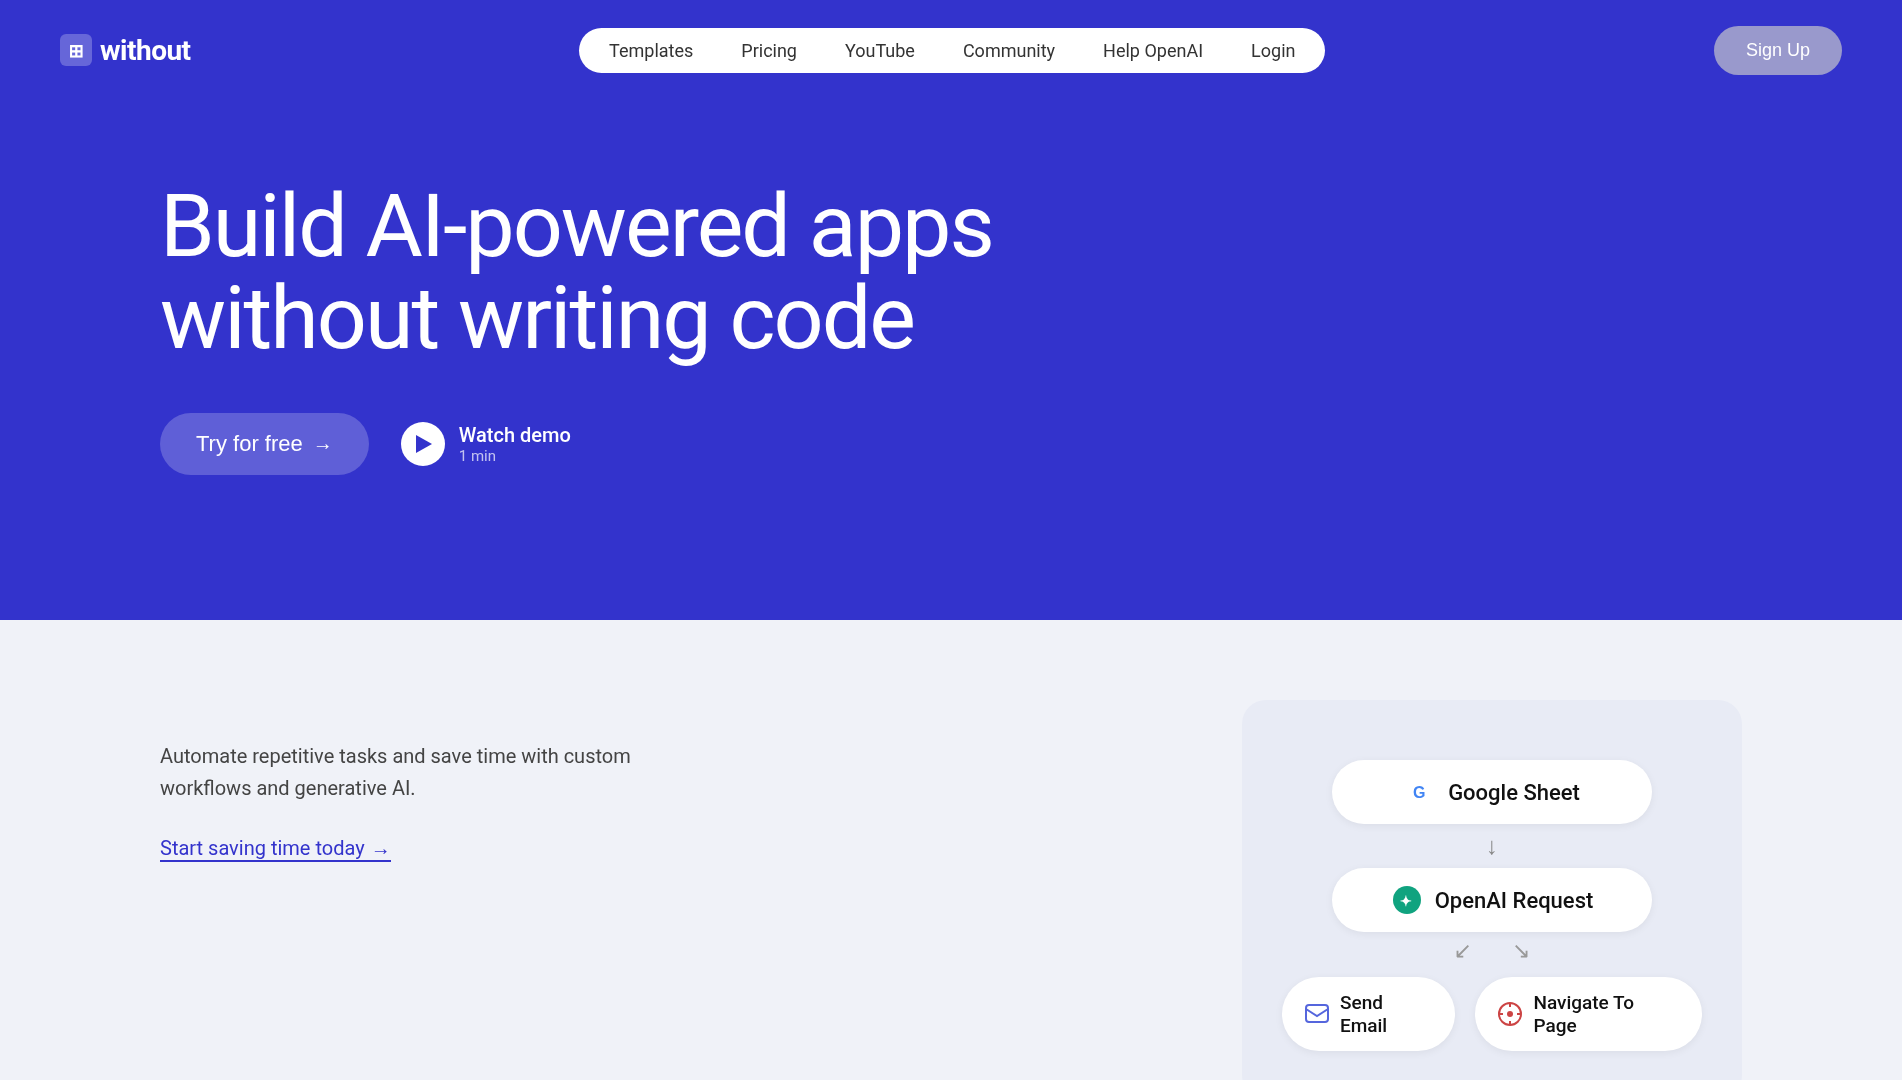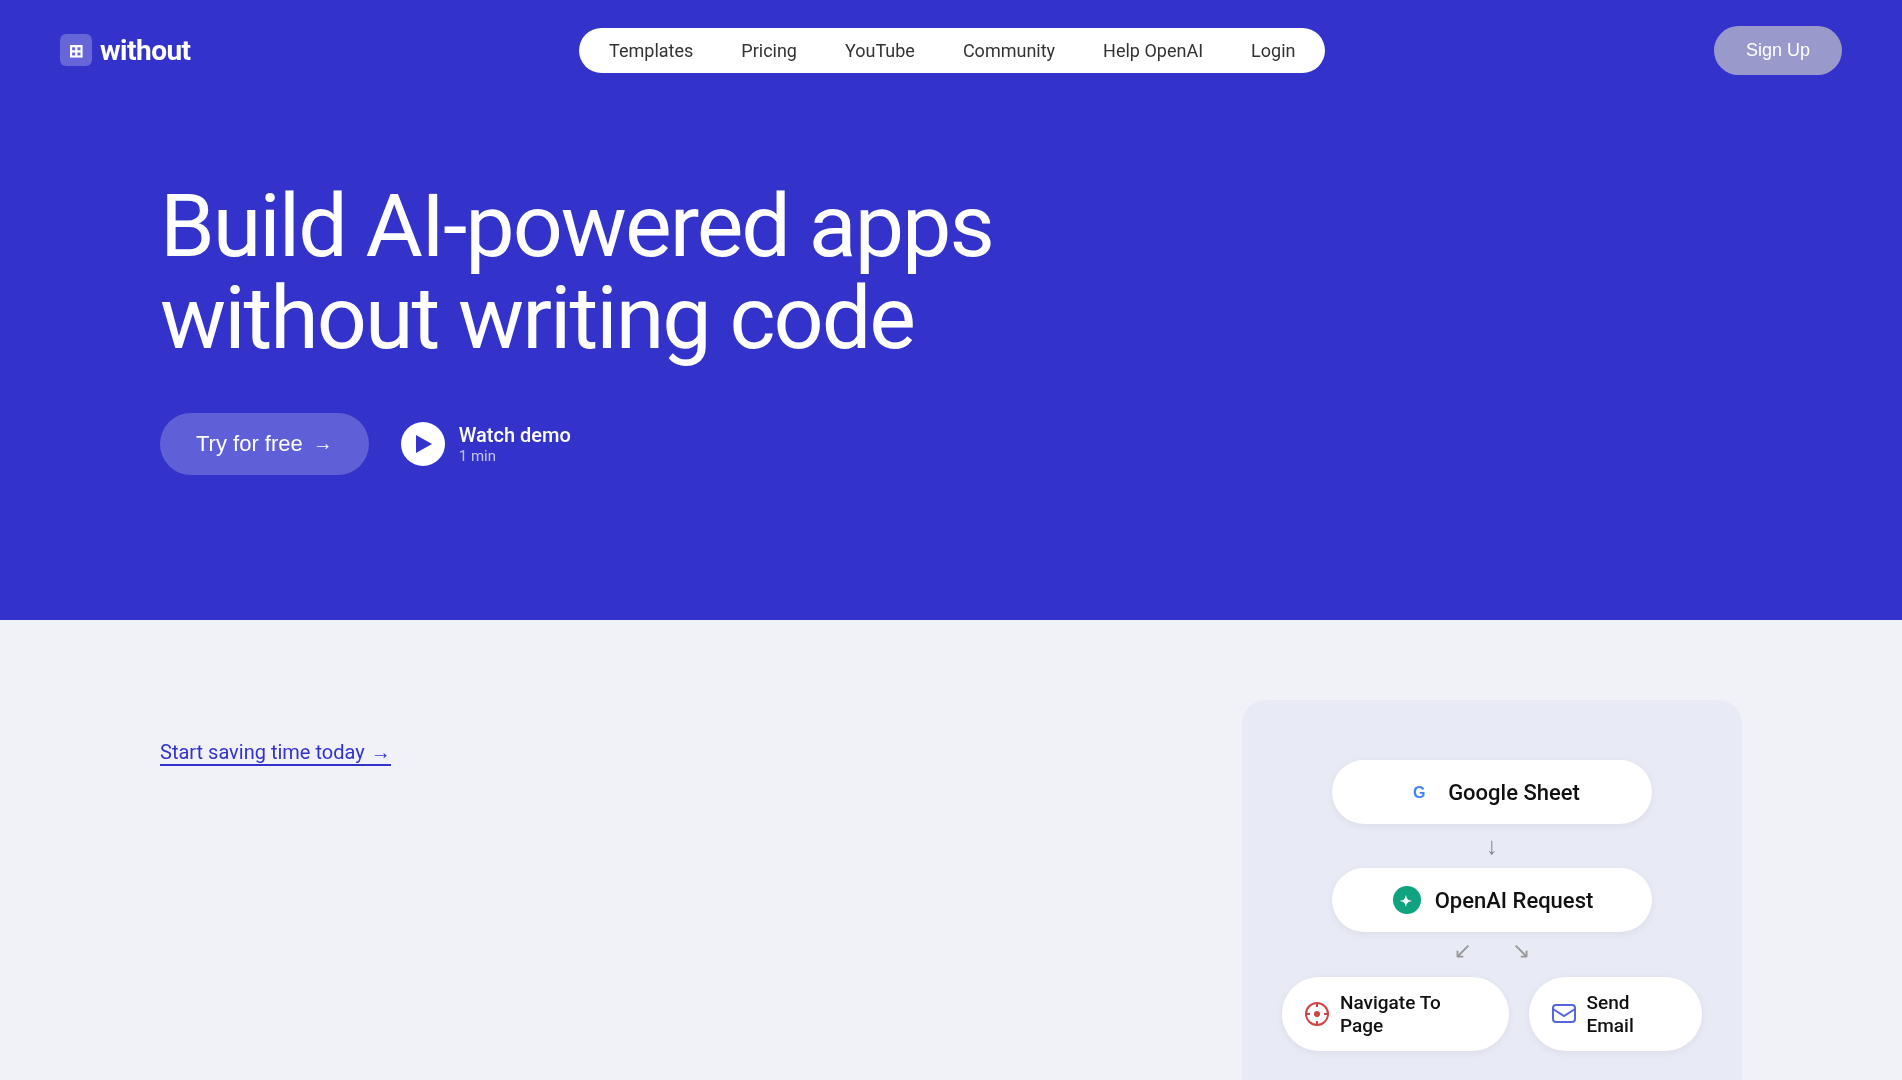--- a/index.html
+++ b/index.html
@@ -307,20 +307,21 @@
       <div class="watch-demo-text">
         <span class="watch-demo-label">Watch demo</span>
         <span class="watch-demo-sub">1 min</span>
       </div>
     </div>
   </div>
 </section>
 
 <section class="lower-section">
   <div class="lower-text">
+    <p class="lower-desc">Automate repetitive tasks and save time with custom workflows and generative AI.</p>
     <a class="cta-link">
       <span>Start saving time today</span>
       <span>→</span>
     </a>
   </div>
 
   <div class="workflow-card">
 
     <div class="flow-item">
       <div class="flow-icon">
@@ -343,34 +344,34 @@
       </div>
       <span>OpenAI Request</span>
     </div>
 
     <div class="flow-split">
       <span>↙</span>
       <span>↘</span>
     </div>
 
     <div class="flow-bottom-row">
+      <div class="flow-item-small">
+        <div class="email-icon">
+          <svg width="24" height="20" viewBox="0 0 24 20" fill="none" xmlns="http://www.w3.org/2000/svg">
+            <rect x="1" y="1" width="22" height="17" rx="3" stroke="#5566dd" stroke-width="2" fill="none"></rect>
+            <path d="M1 5 L12 12 L23 5" stroke="#5566dd" stroke-width="2" fill="none"></path>
+          </svg>
+        </div>
+        <span>Send Email</span>
+      </div>
       <div class="flow-item-small">
         <div class="navigate-icon">
           <svg width="26" height="26" viewBox="0 0 26 26" fill="none" xmlns="http://www.w3.org/2000/svg">
             <circle cx="13" cy="13" r="11" stroke="#cc4444" stroke-width="2" fill="none"></circle>
             <circle cx="13" cy="13" r="3" fill="#cc4444"></circle>
             <path d="M13 2 L13 6 M13 20 L13 24 M2 13 L6 13 M20 13 L24 13" stroke="#cc4444" stroke-width="2"></path>
           </svg>
         </div>
         <span>Navigate To Page</span>
       </div>
-      <div class="flow-item-small">
-        <div class="email-icon">
-          <svg width="24" height="20" viewBox="0 0 24 20" fill="none" xmlns="http://www.w3.org/2000/svg">
-            <rect x="1" y="1" width="22" height="17" rx="3" stroke="#5566dd" stroke-width="2" fill="none"></rect>
-            <path d="M1 5 L12 12 L23 5" stroke="#5566dd" stroke-width="2" fill="none"></path>
-          </svg>
-        </div>
-        <span>Send Email</span>
-      </div>
     </div>
   </div>
 </section>
 
 </body></html>

